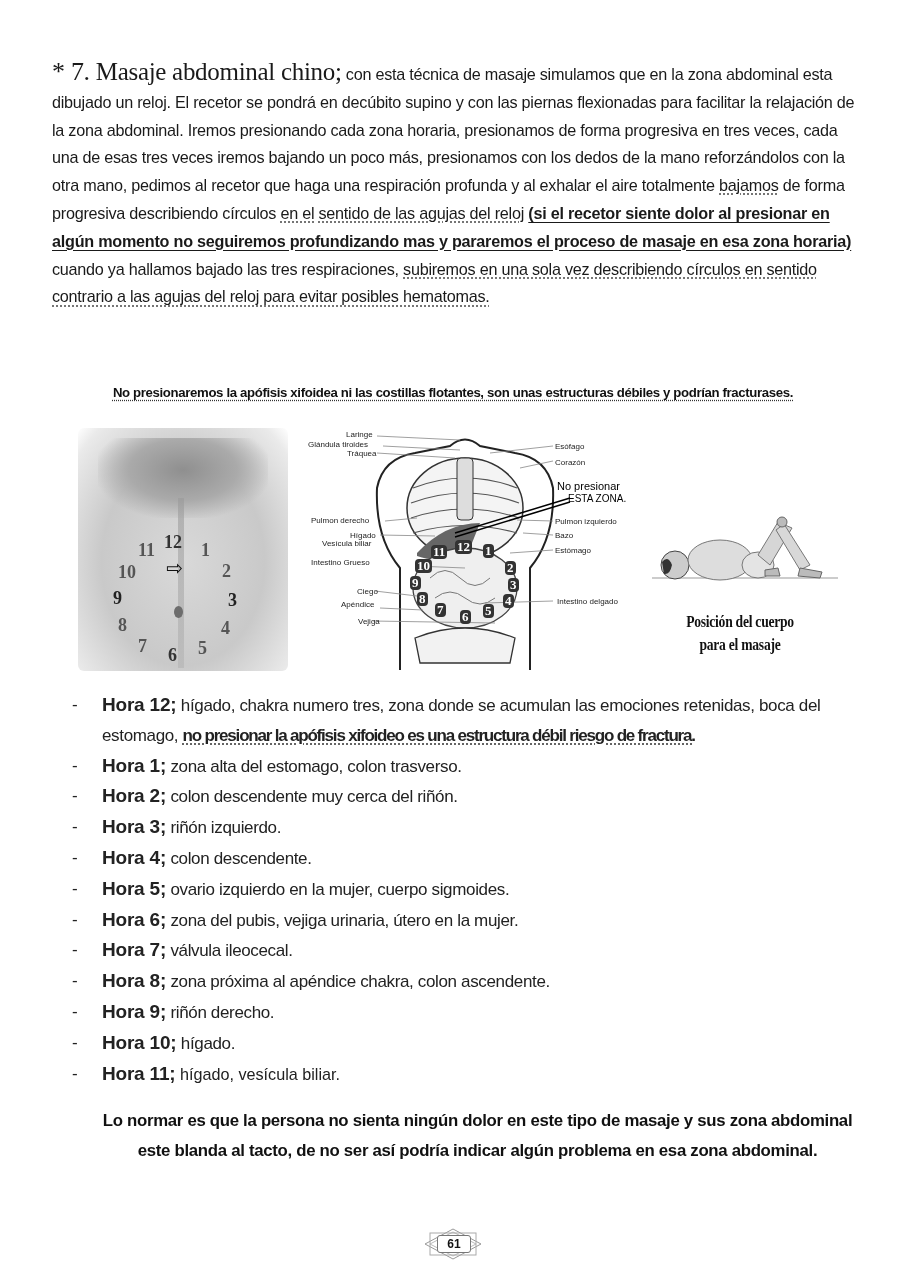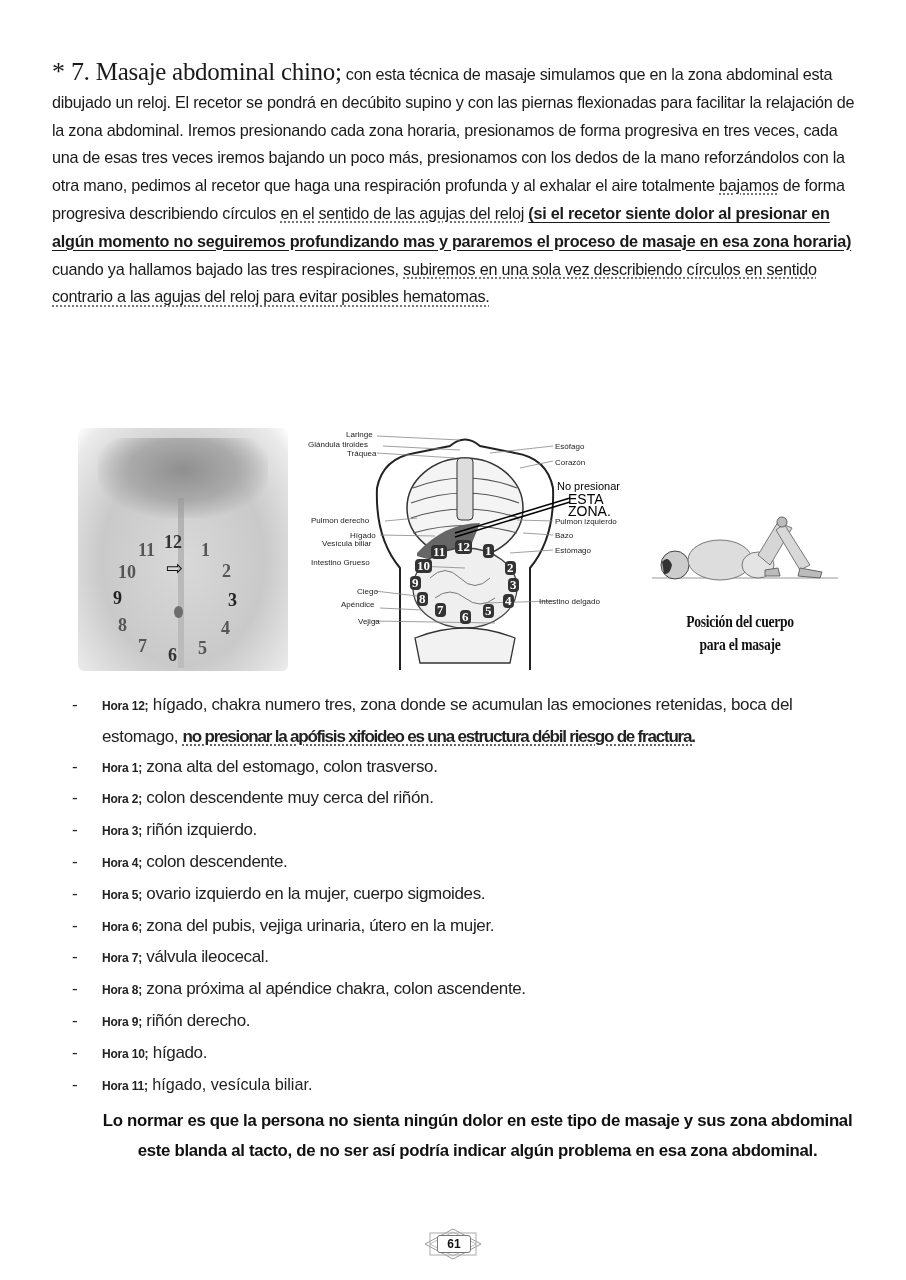--- a/index.html
+++ b/index.html
@@ -36,41 +36,42 @@
     background: #333; border-radius: 4px; padding: 0 2px; line-height: 14px; }
 
   .img-position { position: absolute; left: 650px; top: 510px; width: 190px; height: 85px; }
   .pos-caption { position: absolute; left: 650px; top: 610px; width: 180px; text-align: center;
     font-family: "Liberation Serif", serif; font-weight: bold; font-size: 16px; line-height: 23px; color: #111; letter-spacing: -0.3px; transform: scaleX(0.85); }
 
   .hours { position: absolute; left: 72px; top: 690px; width: 790px; margin: 0; padding: 0; list-style: none;
     font-family: "Liberation Sans Narrow", "Liberation Sans", sans-serif; font-size: 17px; color: #222; letter-spacing: -0.35px; }
   .hours li { position: relative; padding-left: 30px; line-height: 29.8px; }
   .hours li .dash { position: absolute; left: 0; top: 0; }
-  .hours li .hlabel { font-family: "Liberation Sans", sans-serif; font-weight: bold; letter-spacing: -0.2px; font-size: 12px; margin-top: 48px; }
+  .hours li .hlabel { font-family: "Liberation Sans", sans-serif; font-weight: bold; letter-spacing: -0.2px; font-size: 19px; margin-top: 48px; }
   .hours li .warn12 { font-family: "Liberation Sans", sans-serif; font-weight: bold; letter-spacing: -1.2px;
     text-decoration: underline dotted #333; text-underline-offset: 3px; }
   .hours li.last .hdesc { font-family: "Liberation Sans", sans-serif; font-size: 16.2px; letter-spacing: 0; }
 
   .closing { position: absolute; left: 100px; top: 1106px; width: 755px; text-align: center;
     font-family: "Liberation Sans", sans-serif; font-weight: bold; font-size: 16.8px; line-height: 30px; color: #111; letter-spacing: -0.3px; }
 
   .page-num-box { position: absolute; left: 424px; top: 1228px; width: 58px; height: 32px; }
   .page-num { position: absolute; left: 437px; top: 1235px; width: 32px; height: 16px; border: 1.2px solid #777; border-radius: 3px;
     font-family: "Liberation Sans", sans-serif; font-weight: bold; font-size: 12px; text-align: center; line-height: 16px; background: #fff; }
 </style>
 </head>
 <body>
 
 <div class="page">
 
   <div class="intro">
     <span class="heading"><span class="num">* 7.</span> <span>Masaje abdominal chino;</span></span><span> con esta técnica de masaje simulamos que en la zona abdominal esta dibujado un reloj. El  recetor se pondrá en decúbito supino y con las piernas flexionadas para facilitar la relajación de la zona abdominal.  Iremos presionando cada zona horaria, presionamos de forma progresiva en tres veces, cada una de esas tres veces iremos bajando un poco más, presionamos con los dedos de la mano reforzándolos con la otra mano, pedimos al recetor que haga una respiración profunda y al exhalar el aire totalmente </span><span class="dotted">bajamos</span><span> de forma progresiva describiendo círculos </span><span class="dotted">en el</span><span> </span><span class="dotted">sentido de las agujas del reloj</span><span>   </span><span class="bold-ul">(si el recetor siente dolor al presionar en algún momento no seguiremos profundizando mas y pararemos el proceso de masaje en esa zona horaria)</span><span> cuando ya hallamos bajado las tres respiraciones, </span><span class="dotted">subiremos en una sola vez describiendo círculos en sentido contrario a las agujas del reloj para evitar posibles hematomas.</span>
   </div>
 
+  <div class="warning">No presionaremos la apófisis xifoidea ni las costillas flotantes, son unas estructuras débiles y podrían fracturases.</div>
 
   <div class="img-clock">
     <div class="hair"></div>
     <div class="line"></div>
     <div class="navel"></div>
     <span class="clock-num" style="left:86px;top:104px;color:#333">12</span>
     <span class="clock-num" style="left:123px;top:112px">1</span>
     <span class="clock-num" style="left:144px;top:133px">2</span>
     <span class="clock-num" style="left:150px;top:162px;color:#222">3</span>
     <span class="clock-num" style="left:143px;top:190px">4</span>
@@ -122,23 +123,23 @@
     <span class="anat-label" style="left:17px;top:111px">Vesícula biliar</span>
     <span class="anat-label" style="left:6px;top:130px">Intestino Grueso</span>
     <span class="anat-label" style="left:52px;top:159px">Ciego</span>
     <span class="anat-label" style="left:36px;top:172px">Apéndice</span>
     <span class="anat-label" style="left:53px;top:189px">Vejiga</span>
     <span class="anat-label" style="left:250px;top:14px">Esófago</span>
     <span class="anat-label" style="left:250px;top:30px">Corazón</span>
     <span class="anat-label" style="left:250px;top:89px">Pulmon izquierdo</span>
     <span class="anat-label" style="left:250px;top:103px">Bazo</span>
     <span class="anat-label" style="left:250px;top:118px">Estómago</span>
-    <span class="anat-label" style="left:234px;top:169px">Intestino delgado</span>
+    <span class="anat-label" style="left:252px;top:169px">Intestino delgado</span>
     <span class="anat-warn" style="left:252px;top:52px">No presionar</span>
-    <span class="anat-warn" style="left:263px;top:65px;font-size:14px">ESTA ZONA.</span>
+    <span class="anat-warn" style="left:263px;top:65px;font-size:10px">ESTA ZONA.</span>
     <span class="anat-num" style="left:150px;top:112px">12</span>
     <span class="anat-num" style="left:178px;top:116px">1</span>
     <span class="anat-num" style="left:200px;top:133px">2</span>
     <span class="anat-num" style="left:203px;top:150px">3</span>
     <span class="anat-num" style="left:198px;top:166px">4</span>
     <span class="anat-num" style="left:178px;top:176px">5</span>
     <span class="anat-num" style="left:155px;top:182px">6</span>
     <span class="anat-num" style="left:130px;top:175px">7</span>
     <span class="anat-num" style="left:112px;top:164px">8</span>
     <span class="anat-num" style="left:105px;top:148px">9</span>

